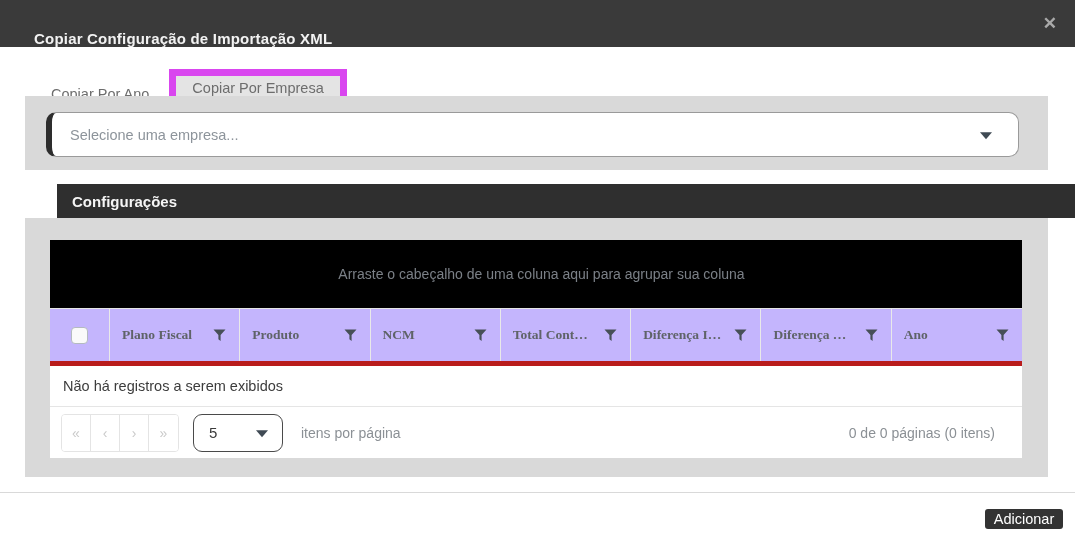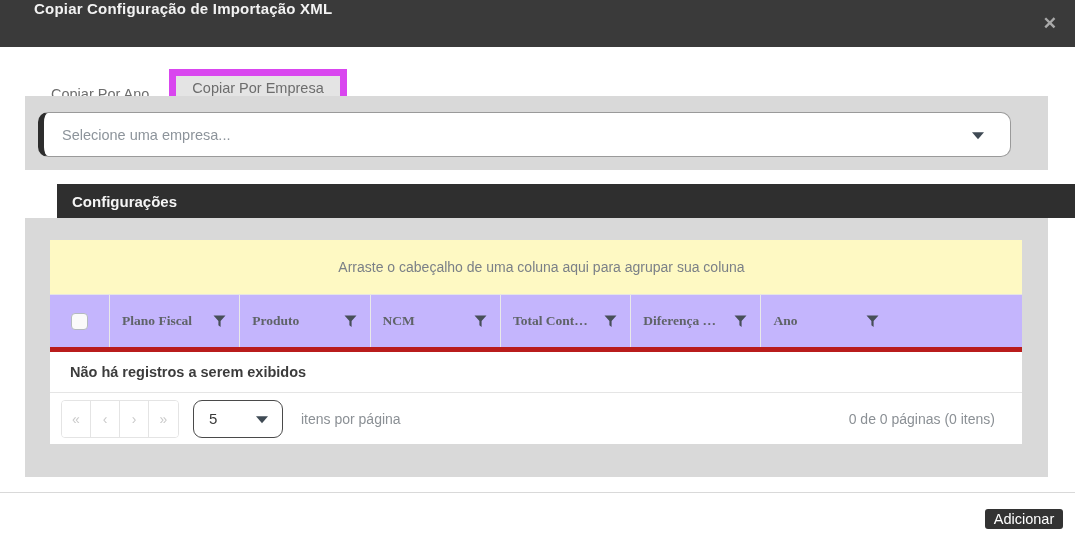--- a/index.html
+++ b/index.html
@@ -1,21 +1,21 @@
 <!DOCTYPE html>
 <html><head>
 <meta charset="utf-8">
 <style>
   * { margin: 0; padding: 0; box-sizing: border-box; }
   html, body { width: 1075px; height: 554px; background: #ffffff; overflow: hidden; }
   body { font-family: "Liberation Sans", sans-serif; position: relative; }
 
   .titlebar {
     position: absolute; left: 0; top: 0; width: 1075px; height: 47px;
-    background: #3a3a3a; display: flex; align-items: flex-start;
+    background: #3a3a3a; display: flex; align-items: flex-end;
   }
   .titlebar .title {
     margin-left: 34px; color: #f2f2f2; font-size: 15px; font-weight: bold; letter-spacing: .2px;
   }
   .close-x {
     position: absolute; right: 14px; top: 0; height: 47px; display: flex; align-items: center;
     color: #a9a9a9; font-size: 17px; font-weight: bold; cursor: pointer; padding: 0 4px;
   }
 
   .tabs { position: absolute; left: 37px; top: 69px; display: flex; align-items: flex-end; }
@@ -25,21 +25,21 @@
   .tab.inactive { background: transparent; margin-right: 6px; }
   .tab.active {
     background: #e4e4e4; border: 7px solid #d946ef; padding: 4px 16px 5px 16px;
   }
 
   .tab-panel {
     position: absolute; left: 25px; top: 96px; width: 1023px; height: 74px;
     background: #d9d9d9;
   }
   .company-select {
-    position: absolute; left: 13px; top: 16px; width: 973px; height: 45px;
+    position: absolute; left: 21px; top: 16px; width: 973px; height: 45px;
     background: #ffffff; border: 1px solid #9a9a9a; border-left: 6px solid #2d2d2d;
     border-radius: 10px; display: flex; align-items: center; cursor: pointer;
   }
   .company-select .placeholder {
     margin-left: 18px; color: #8d949b; font-size: 14.5px;
   }
   .caret-down {
     position: absolute; right: 26px; top: 50%; transform: translateY(-40%);
     width: 0; height: 0; border-left: 6px solid transparent; border-right: 6px solid transparent;
     border-top: 7px solid #3f4a54;
@@ -52,21 +52,21 @@
   .config-bar span { margin-left: 15px; color: #f5f5f5; font-size: 15px; font-weight: bold; }
 
   .grid-panel {
     position: absolute; left: 25px; top: 218px; width: 1023px; height: 259px;
     background: #d9d9d9;
   }
   .grid {
     position: absolute; left: 25px; top: 22px; width: 972px; background: #ffffff;
   }
   .group-hint {
-    height: 55px; background: #fef9c3; border-bottom: 1px solid #e5e5e5;
+    height: 69px; background: #000000; border-bottom: 1px solid #e5e5e5;
     display: flex; align-items: center; justify-content: center;
     color: #7b8087; font-size: 14px; padding-left: 11px;
   }
   .header-row { display: flex; height: 57px; border-bottom: 5px solid #b91c1c; background: #c4b5fd; font-family: Liberation Serif, serif; }
   .cell { border-right: 1px solid #e9e9e9; display: flex; align-items: center; position: relative; }
   .checkbox-cell { width: 60px; justify-content: center; }
   .cell:last-child { border-right: none; }
   .checkbox {
     width: 17px; height: 17px; border: 1px solid #b4bac0; border-radius: 4px; background: #fafafa;
     display: inline-block; cursor: pointer;
@@ -74,21 +74,21 @@
   .col-header { width: 130.3px; padding-left: 12px; cursor: pointer; }
   .col-label {
     color: #5f6368; font-size: 13.5px; font-weight: bold; white-space: nowrap;
     overflow: hidden; text-overflow: ellipsis; max-width: 86px;
   }
   .filter-icon { position: absolute; right: 13px; top: 20px; cursor: pointer; }
 
   .empty-row {
     height: 41px; display: flex; align-items: center; border-bottom: 1px solid #e5e5e5;
   }
-  .empty-row span { margin-left: 20px; color: #3c3c3c; font-size: 14.5px; font-weight: bold; }
+  .empty-row span { margin-left: 13px; color: #3c3c3c; font-size: 14.5px; }
 
   .pager { height: 51px; display: flex; align-items: center; padding: 0 11px; }
   .page-btns { display: flex; border: 1px solid #e4e4e4; border-radius: 4px; overflow: hidden; }
   .page-btn {
     width: 29px; height: 36px; display: flex; align-items: center; justify-content: center;
     color: #cacaca; font-size: 14px; background: #ffffff; border-right: 1px solid #e4e4e4;
     cursor: pointer; user-select: none;
   }
   .page-btn:last-child { border-right: none; }
   .page-size {
@@ -157,20 +157,26 @@
             </svg>
           </div>
           <div class="cell col-header">
             <span class="col-label">NCM</span>
             <svg class="filter-icon" width="13" height="13" viewBox="0 0 13 13">
               <path d="M0.5 0.5 H12.5 L7.6 6 V12 L5.4 10.2 V6 Z" fill="#474f58"></path>
             </svg>
           </div>
           <div class="cell col-header">
             <span class="col-label">Total Cont…</span>
+            <svg class="filter-icon" width="13" height="13" viewBox="0 0 13 13">
+              <path d="M0.5 0.5 H12.5 L7.6 6 V12 L5.4 10.2 V6 Z" fill="#474f58"></path>
+            </svg>
+          </div>
+          <div class="cell col-header">
+            <span class="col-label">Diferença I…</span>
             <svg class="filter-icon" width="13" height="13" viewBox="0 0 13 13">
               <path d="M0.5 0.5 H12.5 L7.6 6 V12 L5.4 10.2 V6 Z" fill="#474f58"></path>
             </svg>
           </div>
           <div class="cell col-header">
             <span class="col-label">Diferença …</span>
             <svg class="filter-icon" width="13" height="13" viewBox="0 0 13 13">
               <path d="M0.5 0.5 H12.5 L7.6 6 V12 L5.4 10.2 V6 Z" fill="#474f58"></path>
             </svg>
           </div>

